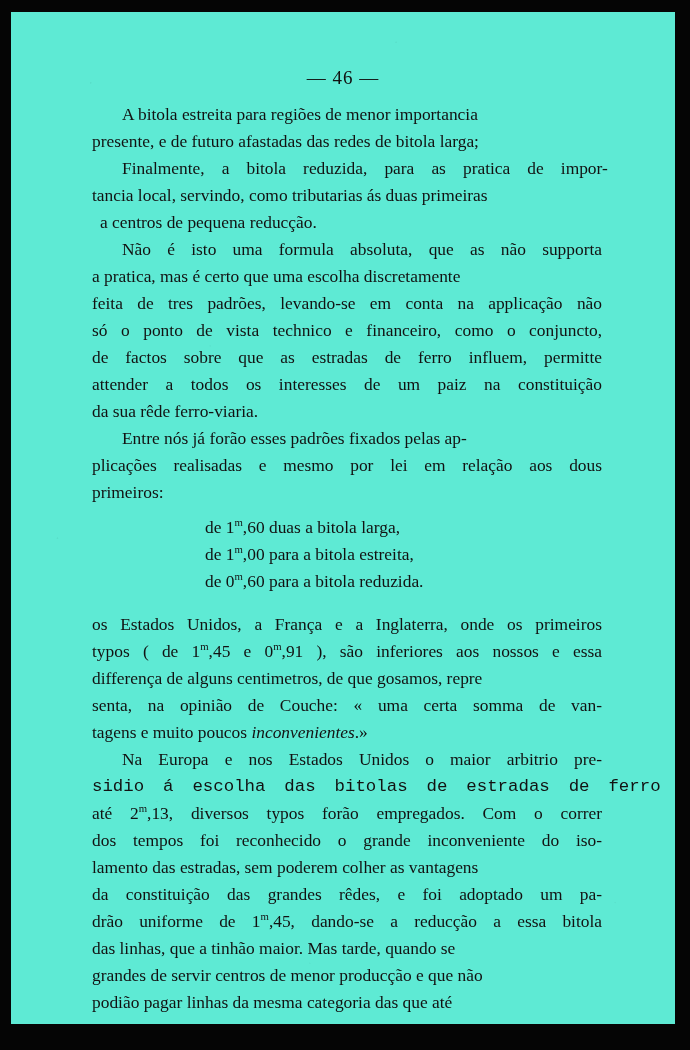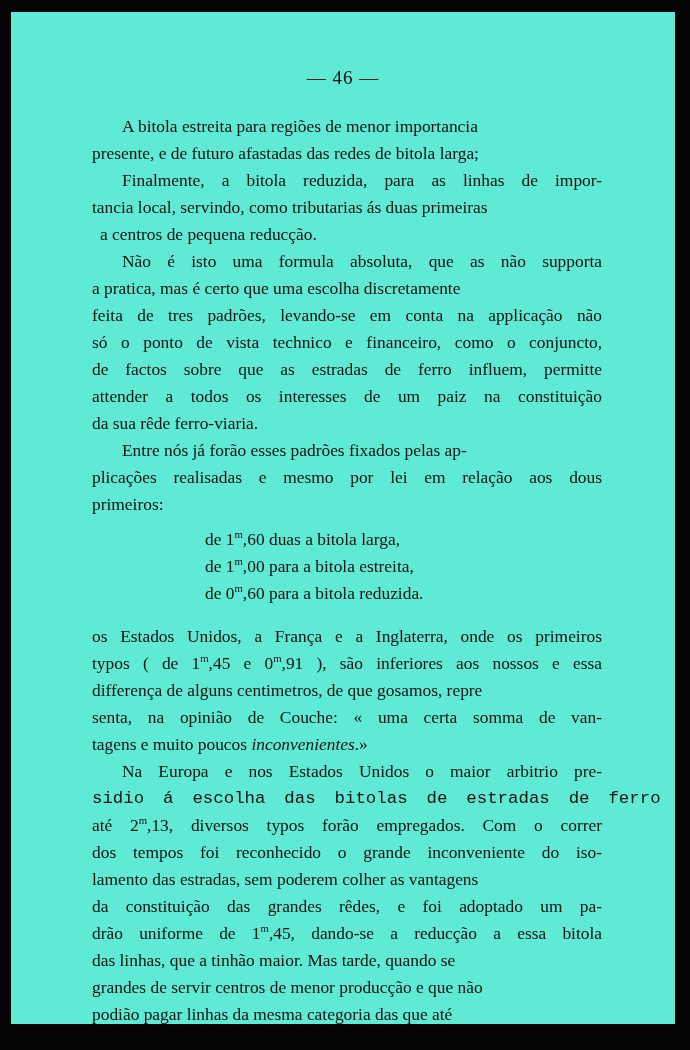--- a/index.html
+++ b/index.html
@@ -62,21 +62,21 @@
     text-align: center;
     font-size: 19px;
     letter-spacing: 1px;
     color: #111;
     font-family: "Liberation Serif", "DejaVu Serif", serif;
   }
 
   #body-text {
     position: absolute;
     left: 81px;
-    top: 101px;
+    top: 89px;
     width: 510px;
     color: #121212;
     font-size: 17.4px;
     line-height: 27px;
   }
 
   
   .ln {
     display: flex;
     justify-content: space-between;
@@ -141,21 +141,21 @@
         <div class="ln">
           <span class="w"><span class="ind"></span><span>A bitola estreita para regiões de menor importancia</span></span>
         </div>
         <div class="ln last">
           <span class="w">presente, e de futuro afastadas das redes de bitola larga;</span>
         </div>
       </div>
 
       <div class="para-block">
         <div class="ln">
-          <span class="w" style="word-spacing: 12.72px;"><span class="ind"></span><span>Finalmente, a bitola reduzida, para as linhas de impor-</span></span>
+          <span class="w" style="word-spacing: 12.72px;"><span class="ind"></span><span>Finalmente, a bitola reduzida, para as pratica de impor-</span></span>
         </div>
         <div class="ln">
           <span class="w">tancia local, servindo, como tributarias ás duas primeiras</span>
         </div>
         <div class="ln last">
           <span class="w"><span class="ind" style="width:8px"></span><span>a centros de pequena reducção.</span></span>
         </div>
       </div>
 
       <div class="para-block">

